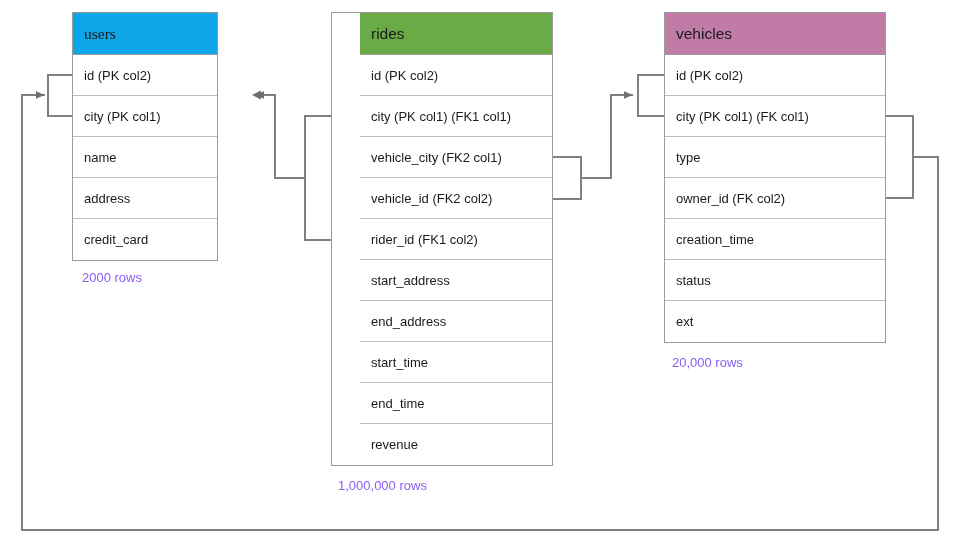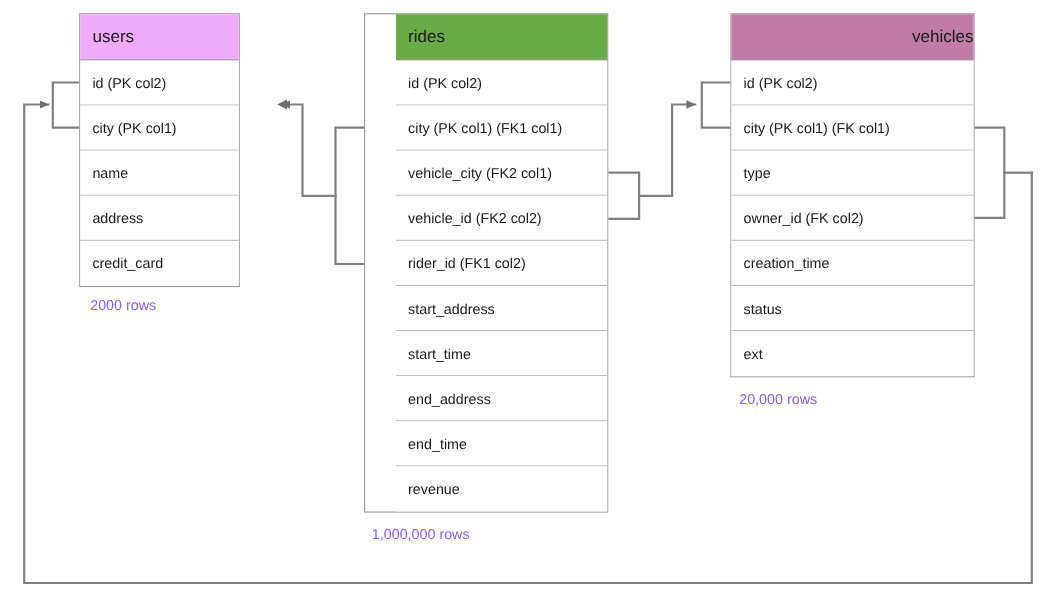--- a/index.html
+++ b/index.html
@@ -96,46 +96,46 @@
       <path d="M886,116 L913,116 L913,198 L886,198"></path>
 
       <path d="M913,157 L938,157"></path>
 
     </g>
 
     <path d="M252,95 L261,90.5 L261,99.5 z" fill="#6e6e6e"></path>
   </svg>
 
   <div class="entity" style="left:72px; top:12px; width:146px;">
-    <div class="entity-header" style="background:#f0abfc;">users</div>
+    <div class="entity-header" style="background:#0ea5e9;font-family:Liberation Serif, serif;">users</div>
     <div class="field-row">id (PK col2)</div>
     <div class="field-row">city (PK col1)</div>
     <div class="field-row">name</div>
     <div class="field-row">address</div>
     <div class="field-row last">credit_card</div>
   </div>
   <div class="row-count" style="left:82px; top:270px;">2000 rows</div>
 
   <div class="entity" style="left:331px; top:12px; width:222px;padding-left:28px;">
     <div class="entity-header" style="background:#6aab47;">rides</div>
     <div class="field-row">id (PK col2)</div>
     <div class="field-row">city (PK col1) (FK1 col1)</div>
     <div class="field-row">vehicle_city (FK2 col1)</div>
     <div class="field-row">vehicle_id (FK2 col2)</div>
     <div class="field-row">rider_id (FK1 col2)</div>
     <div class="field-row">start_address</div>
+    <div class="field-row">end_address</div>
     <div class="field-row">start_time</div>
-    <div class="field-row">end_address</div>
     <div class="field-row">end_time</div>
     <div class="field-row last">revenue</div>
   </div>
   <div class="row-count" style="left:338px; top:478px;">1,000,000 rows</div>
 
   <div class="entity" style="left:664px; top:12px; width:222px;">
-    <div class="entity-header" style="background:#c07ba6;text-align:right;">vehicles</div>
+    <div class="entity-header" style="background:#c07ba6;">vehicles</div>
     <div class="field-row">id (PK col2)</div>
     <div class="field-row">city (PK col1) (FK col1)</div>
     <div class="field-row">type</div>
     <div class="field-row">owner_id (FK col2)</div>
     <div class="field-row">creation_time</div>
     <div class="field-row">status</div>
     <div class="field-row last">ext</div>
   </div>
   <div class="row-count" style="left:672px; top:355px;">20,000 rows</div>
 

